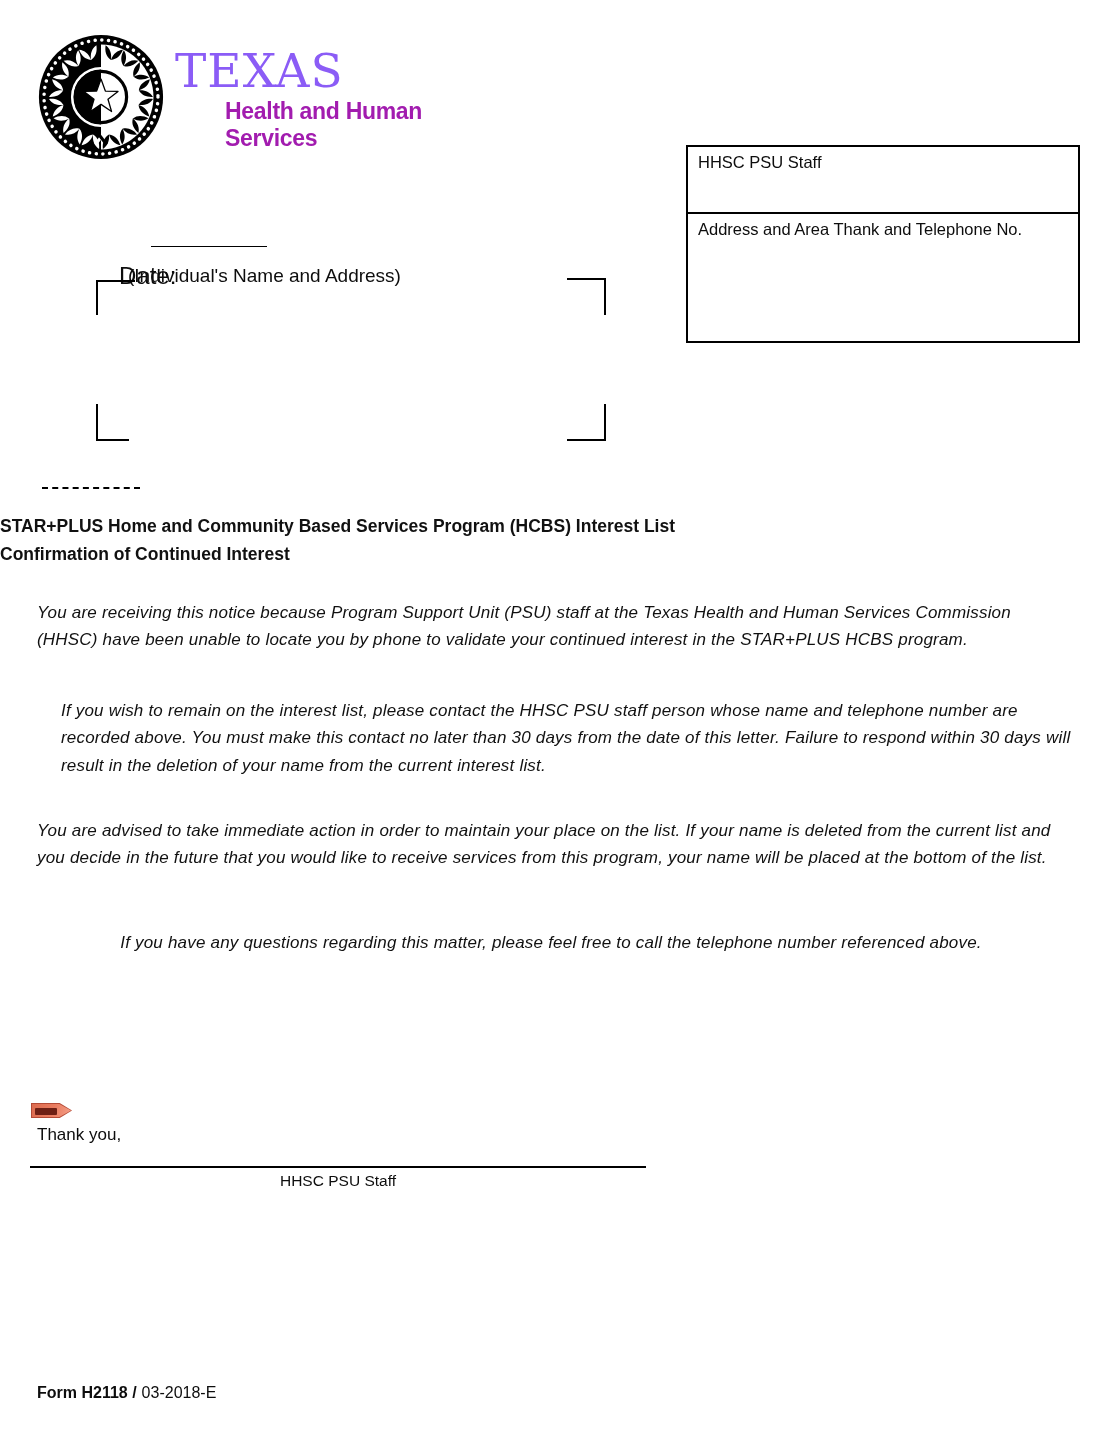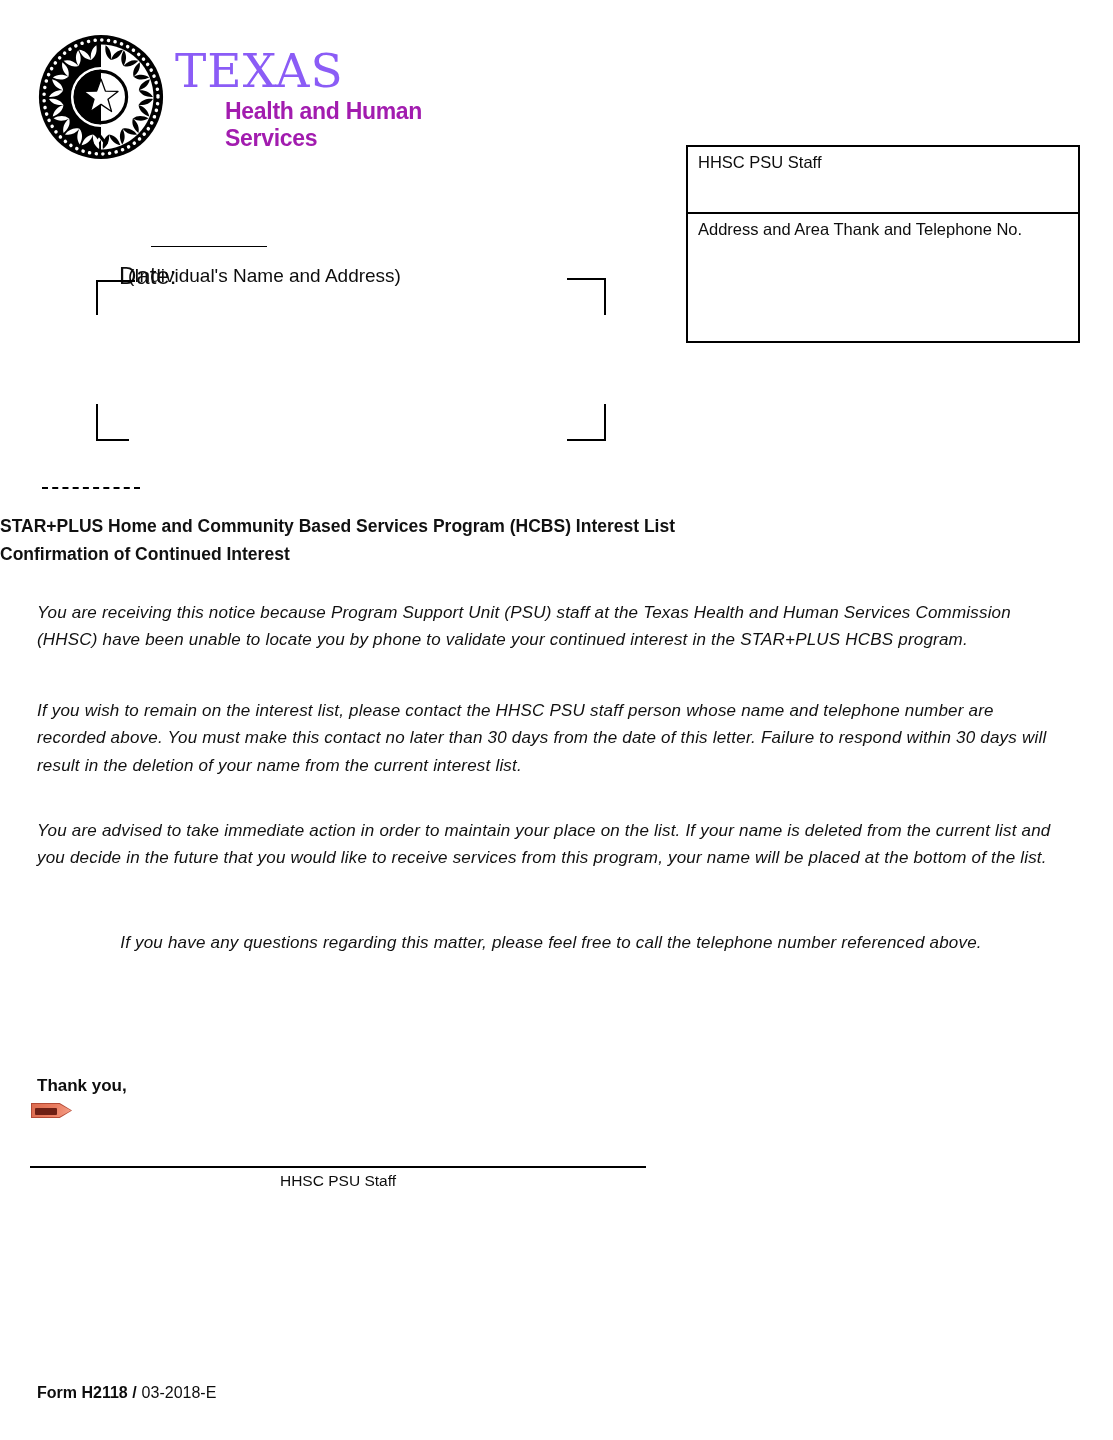--- a/index.html
+++ b/index.html
@@ -51,24 +51,24 @@
   .br-br{left:567px;top:404px;width:39px;height:37px;border-right:2px solid #000;border-bottom:2px solid #000;}
 
   .dashed-sep{left:42px;top:487px;width:98px;height:0;border-top:2px dashed #000;}
 
   
   .doc-title{left:0;top:513px;width:1113px;font-weight:700;
     font-size:17.5px;line-height:27.5px;color:#111;}
 
   
   .para{left:37px;width:1028px;font-size:17px;line-height:27.4px;letter-spacing:0.2px;color:#111;font-style:italic;}
-  .p1{top:599px;} .p2{top:697px;} .p3{top:817px;} .p4{top:929px;text-align:center;}
+  .p1{top:599px;} .p2{top:697px;margin-left:24px;} .p3{top:817px;} .p4{top:929px;text-align:center;}
 
   
-  .thanks{left:37px;top:1076px;font-size:17px;font-weight:bold;}
+  .thanks{left:37px;top:1125px;font-size:17px;}
   .sign-flag{
     left:31px;top:1103px;width:41px;height:15px;
     clip-path:polygon(0 0,70% 0,100% 50%,70% 100%,0 100%);
     background:#b44a36;
   }
   .sign-flag-inner{
     position:absolute;left:1px;top:1px;right:1px;bottom:1px;
     clip-path:polygon(0 0,70% 0,100% 50%,70% 100%,0 100%);
     background:linear-gradient(105deg,#dd6c50 0%,#ea7c60 55%,#f3a089 100%);
   }

